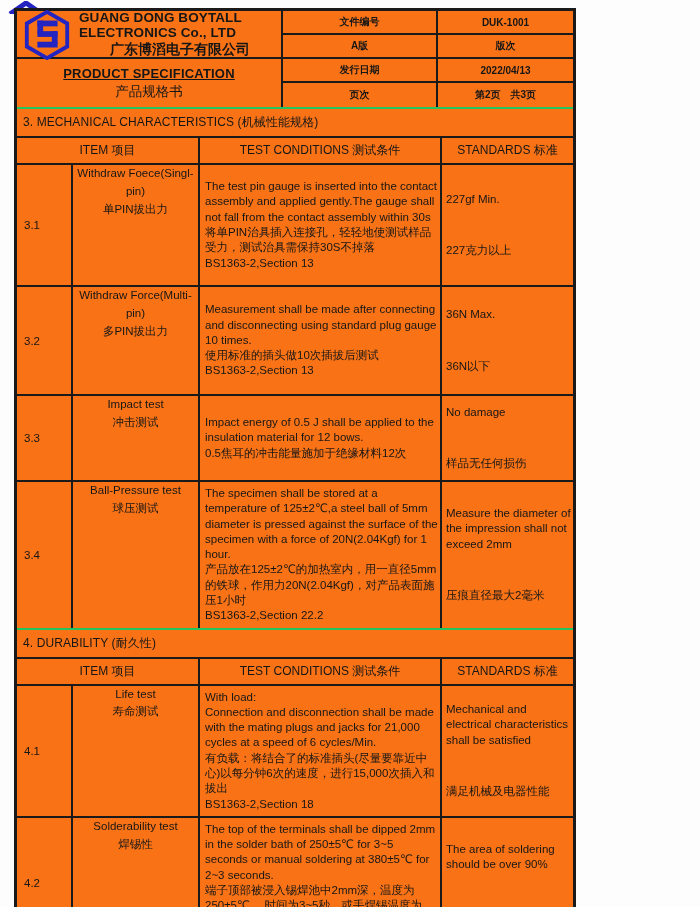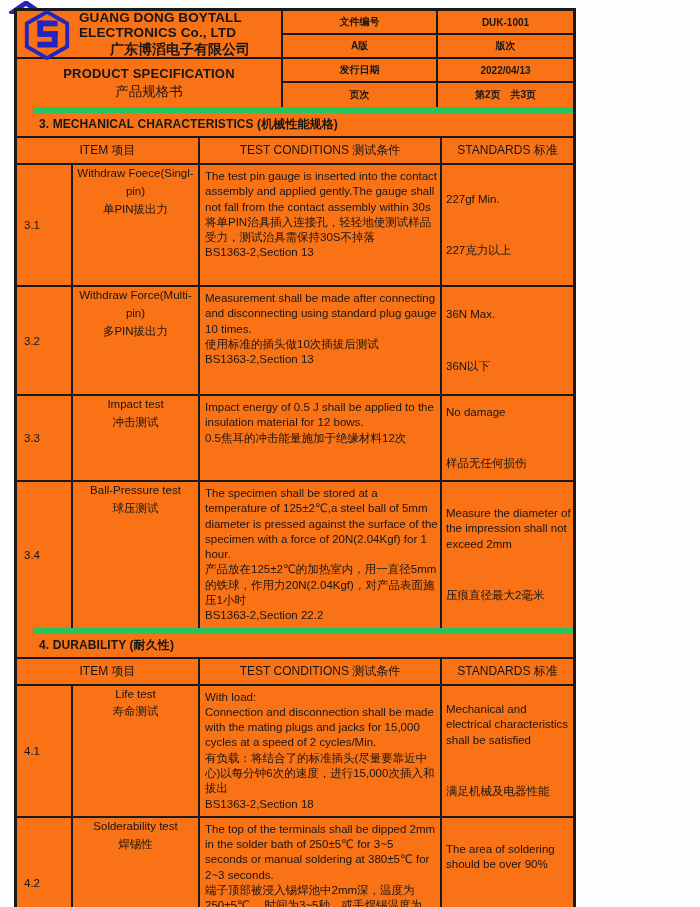--- a/index.html
+++ b/index.html
@@ -18,38 +18,38 @@
   }
   
   .hdr { display:grid; grid-template-columns:1fr 155px 137px; grid-auto-rows:24px; }
   .hc { display:flex; align-items:center; justify-content:center; }
   .hc-company { grid-area:1/1/3/2; border-bottom:2px solid #1a1a1a; position:relative;
                 flex-direction:column; padding-left:62px; }
   .hc-product { grid-area:3/1/5/2; flex-direction:column; }
   .logo-wrap { position:absolute; left:5px; top:-1px; width:50px; height:50px; }
   .co-en { font-size:13.5px; font-weight:bold; letter-spacing:0.1px; }
   .co-cn { font-size:14px; font-weight:bold; margin-top:1px; }
-  .pt-en { font-size:13px; font-weight:bold; letter-spacing:0.2px; }
+  .pt-en { font-size:13px; font-weight:bold; letter-spacing:0.2px;text-decoration:underline; }
   .pt-cn { font-size:13.5px; font-weight:normal; margin-top:2px; }
   .hl { border-left:2px solid #1a1a1a; font-size:10px; font-weight:bold; }
   .hb { border-bottom:2px solid #1a1a1a; }
   
-  .band { border-top:6px solid #22c55e; min-height:29px; display:flex; align-items:center;
-          padding:2px 6px; font-size:12px; font-weight:bold; letter-spacing:0.1px;margin-left:16px; }
+  .band { border-top:2px solid #22c55e; min-height:29px; display:flex; align-items:center;
+          padding:2px 6px; font-size:12px; font-weight:normal; letter-spacing:0.1px; }
   
   .thead { border-top:2px solid #1a1a1a; display:grid; grid-template-columns:181px 1fr 133px;
            min-height:27px; font-size:12px; }
   .thead > div { display:flex; align-items:center; justify-content:center; }
   .thead > div + div { border-left:2px solid #1a1a1a; }
   .trow { border-top:2px solid #1a1a1a; display:grid; grid-template-columns:30px 151px 1fr 133px; }
   .trow > div + div { border-left:2px solid #1a1a1a; }
   .c-no { display:flex; align-items:center; justify-content:center; font-size:11.5px; }
   .c-item { display:flex; flex-direction:column; align-items:center; justify-content:flex-start;
             text-align:center; font-size:11.5px; line-height:1.55; padding:0;margin-left:24px; }
-  .c-cond { display:flex; flex-direction:column; 
+  .c-cond { display:flex; flex-direction:column; justify-content:center;
             font-size:11.5px; line-height:1.33; padding:4px 2px 4px 5px; }
   .c-std  { display:flex; flex-direction:column; justify-content:center;
             font-size:11.5px; line-height:1.33; padding:4px 2px 4px 4px;gap:36px; }
   .mh122 { min-height:122px; } .mh109 { min-height:109px; } .mh86 { min-height:86px; }
   .mh128 { min-height:128px; } .mh110 { min-height:110px; } .mh106 { min-height:106px; }
 </style>
 </head>
 <body>
 
 <div class="corner-mark">
@@ -176,21 +176,21 @@
   </div>
 
   <div class="trow mh110">
     <div class="c-no">4.1</div>
     <div class="c-item">
       <div>Life test</div>
       <div>寿命测试</div>
     </div>
     <div class="c-cond">
       <div>With load:</div>
-      <div>Connection and disconnection shall be made with the mating plugs and jacks for 15,000 cycles at a speed of 2 cycles/Min.</div>
+      <div>Connection and disconnection shall be made with the mating plugs and jacks for 21,000 cycles at a speed of 6 cycles/Min.</div>
       <div>有负载：将结合了的标准插头(尽量要靠近中心)以每分钟6次的速度，进行15,000次插入和拔出</div>
       <div>BS1363-2,Section 18</div>
     </div>
     <div class="c-std">
       <div>Mechanical and electrical characteristics shall be satisfied</div>
       <div>满足机械及电器性能</div>
     </div>
   </div>
 
   <div class="trow mh106">

